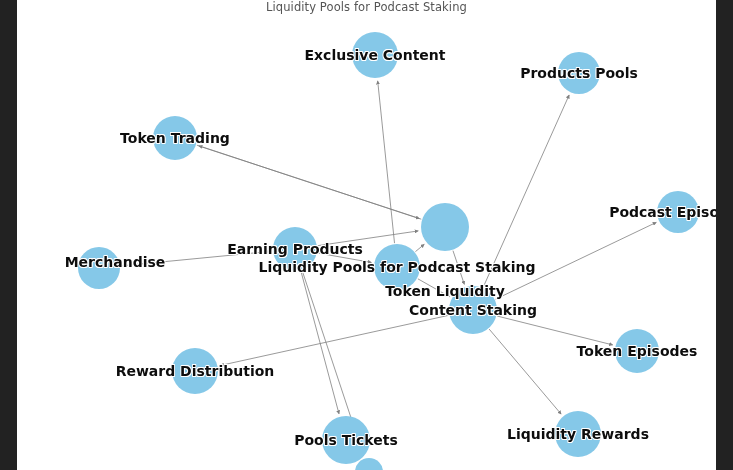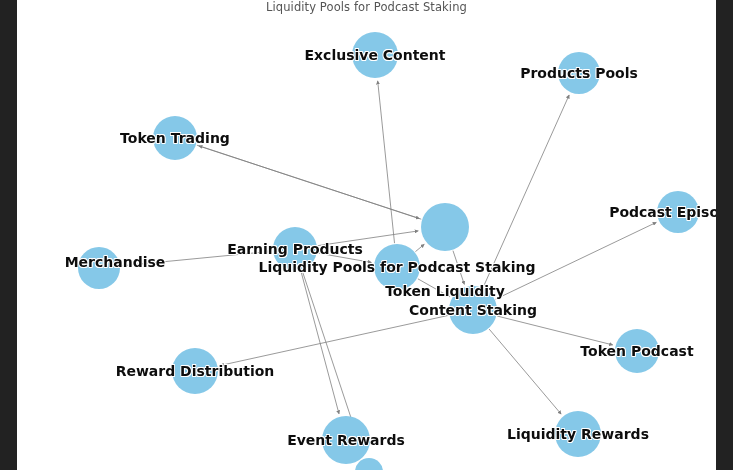--- a/index.html
+++ b/index.html
@@ -129,24 +129,24 @@
     <div id="labels-layer">
         <div class="node-label" style="left: 358px; top: 55px; color: rgb(13, 13, 13);">Exclusive Content</div>
         <div class="node-label" style="left: 562px; top: 73px; color: rgb(13, 13, 13);">Products Pools</div>
         <div class="node-label" style="left: 158px; top: 138px; color: rgb(13, 13, 13);">Token Trading</div>
         <div class="node-label" style="left: 661px; top: 212px; color: rgb(13, 13, 13);">Podcast Episodes</div>
         <div class="node-label" style="left: 428px; top: 243px; color: rgb(13, 13, 13); margin-top: 48px;">Token Liquidity</div>
         <div class="node-label" style="left: 278px; top: 249px; color: rgb(13, 13, 13);">Earning Products</div>
         <div class="node-label" style="left: 82px; top: 262px; color: rgb(13, 13, 13); margin-left: 16px;">Merchandise</div>
         <div class="node-label" style="left: 380px; top: 267px; color: rgb(13, 13, 13);">Liquidity Pools for Podcast Staking</div>
         <div class="node-label" style="left: 456px; top: 310px; color: rgb(13, 13, 13); text-align: right;">Content Staking</div>
-        <div class="node-label" style="left: 620px; top: 351px; color: rgb(13, 13, 13);">Token Podcast</div>
+        <div class="node-label" style="left: 620px; top: 351px; color: rgb(13, 13, 13);">Token Episodes</div>
         <div class="node-label" style="left: 178px; top: 371px; color: rgb(13, 13, 13);">Reward Distribution</div>
         <div class="node-label" style="left: 561px; top: 434px; color: rgb(13, 13, 13);">Liquidity Rewards</div>
-        <div class="node-label" style="left: 329px; top: 440px; color: rgb(13, 13, 13);">Event Rewards</div>
+        <div class="node-label" style="left: 329px; top: 440px; color: rgb(13, 13, 13);">Pools Tickets</div>
       </div>
 
   </div>
 
   <div class="band" id="band-left"></div>
   <div class="band" id="band-right"></div>
 
 </div>
 
 </body></html>

